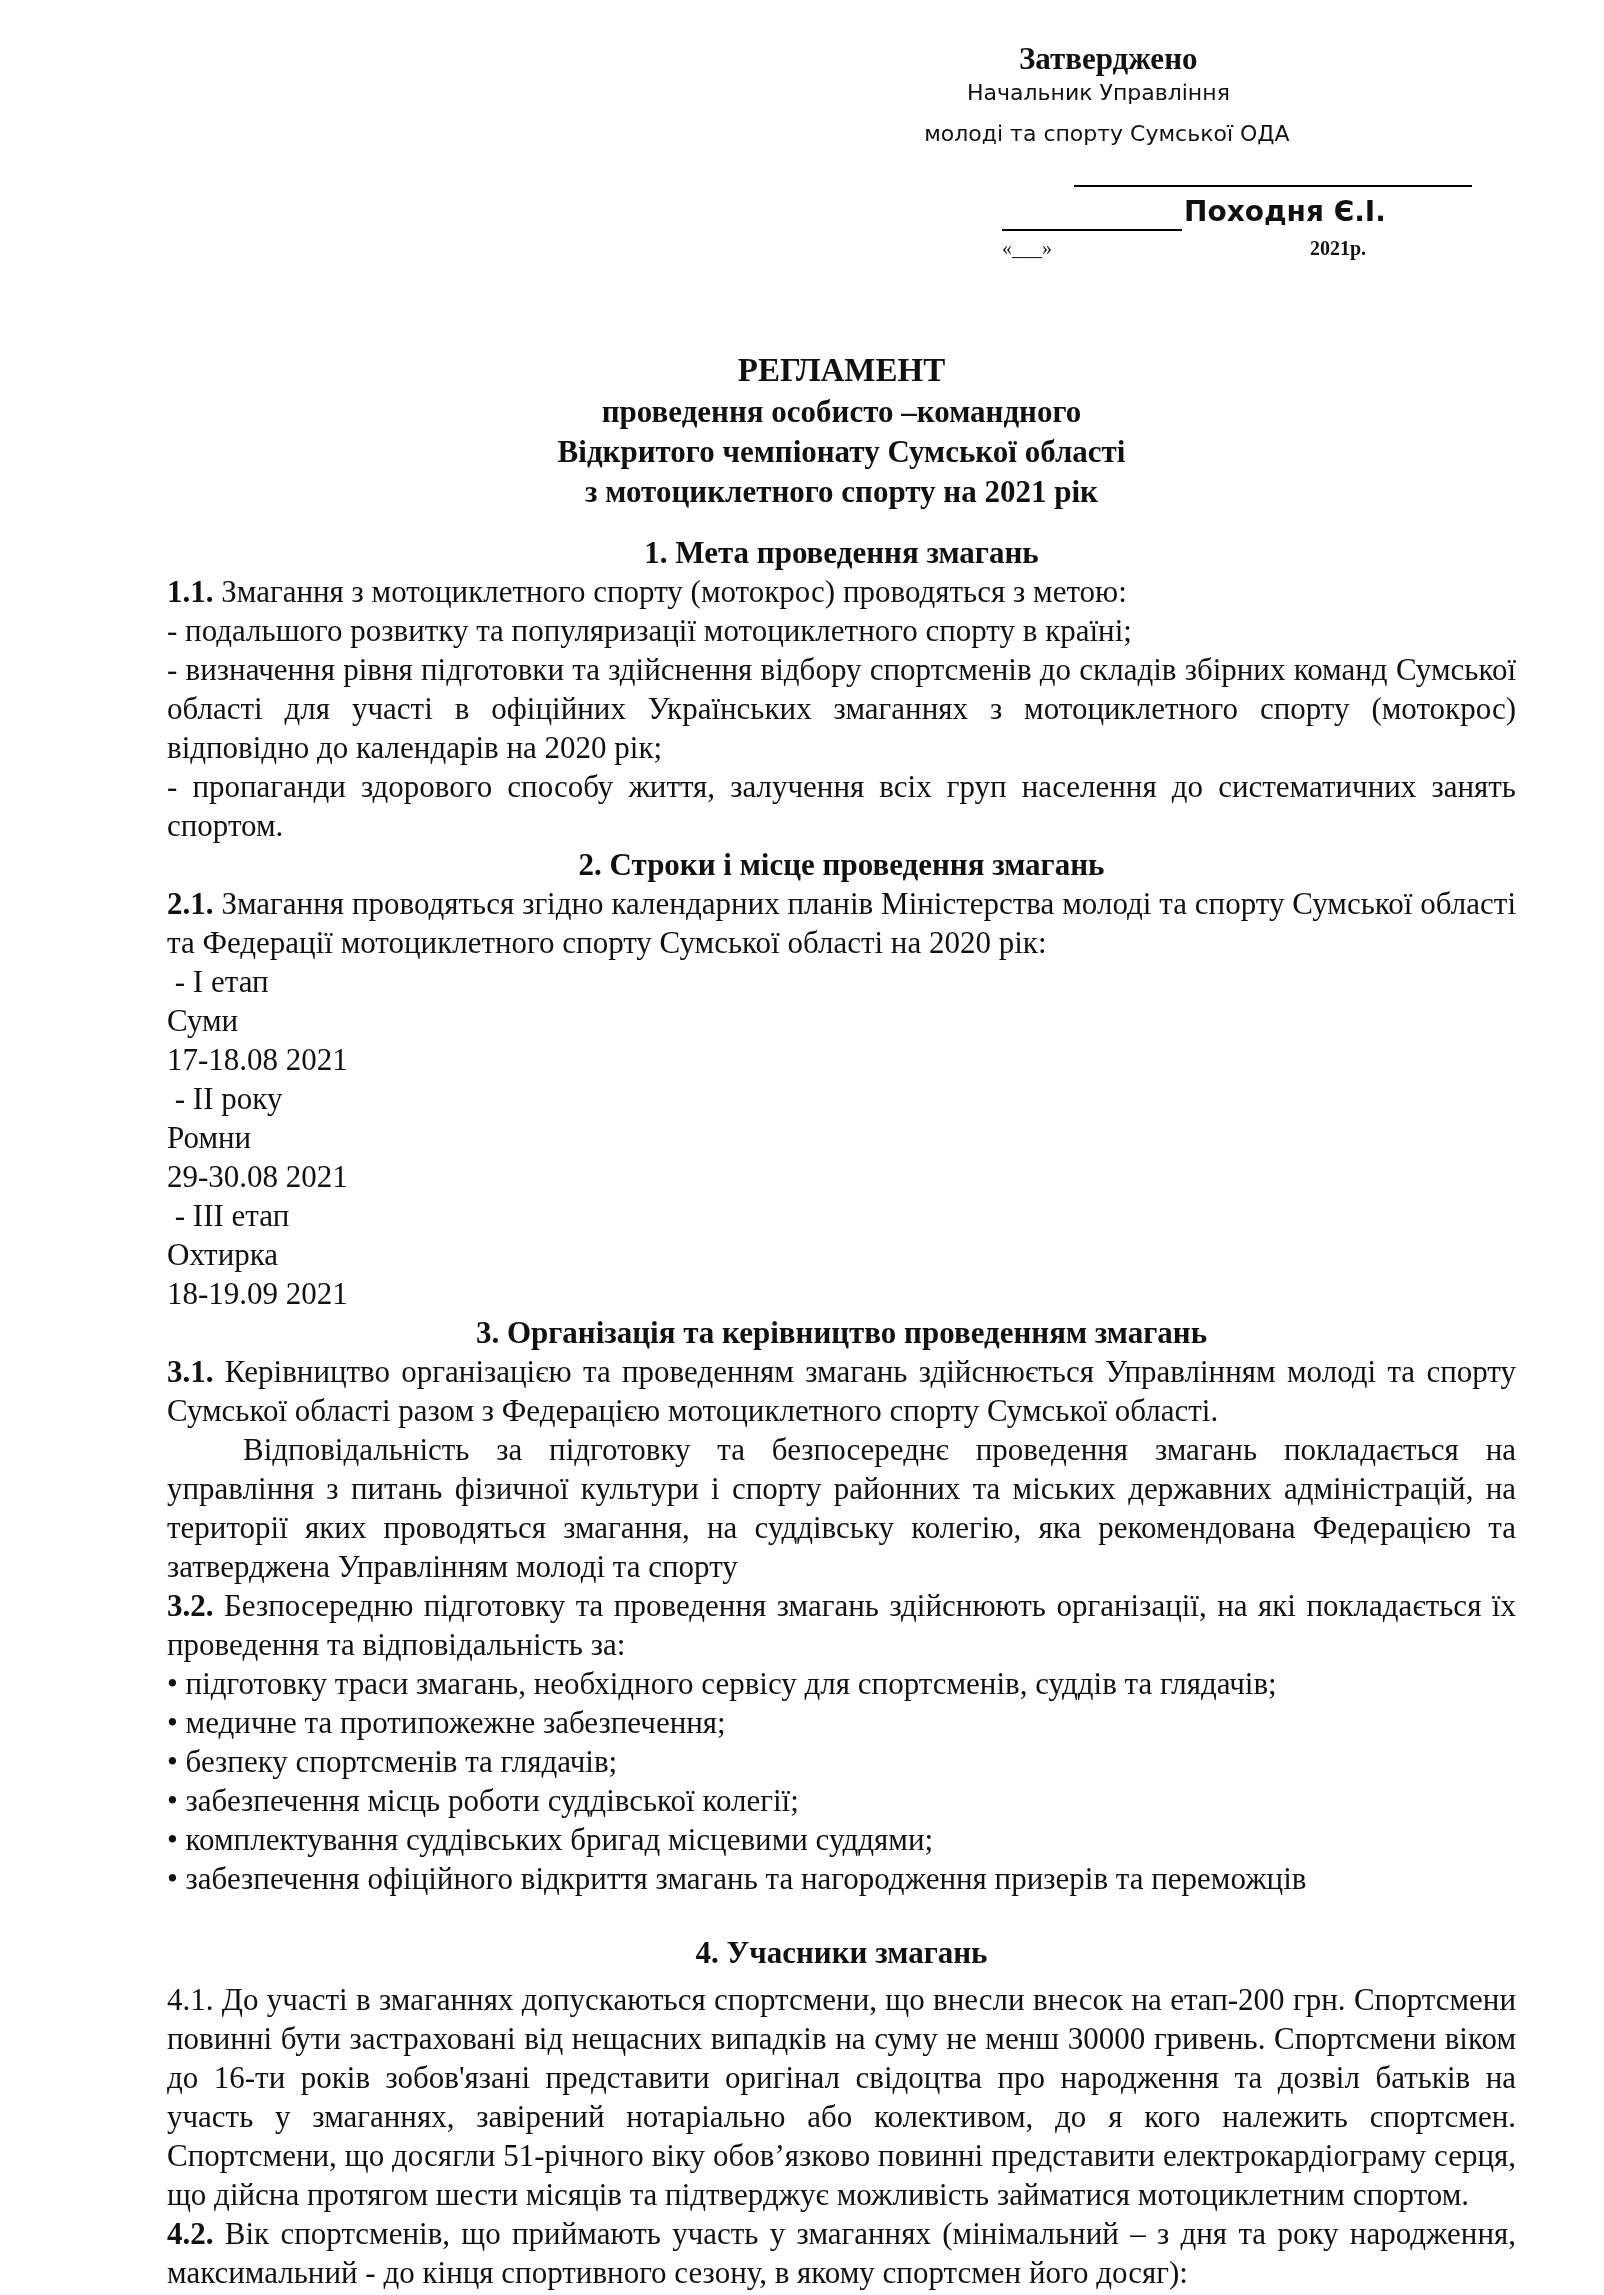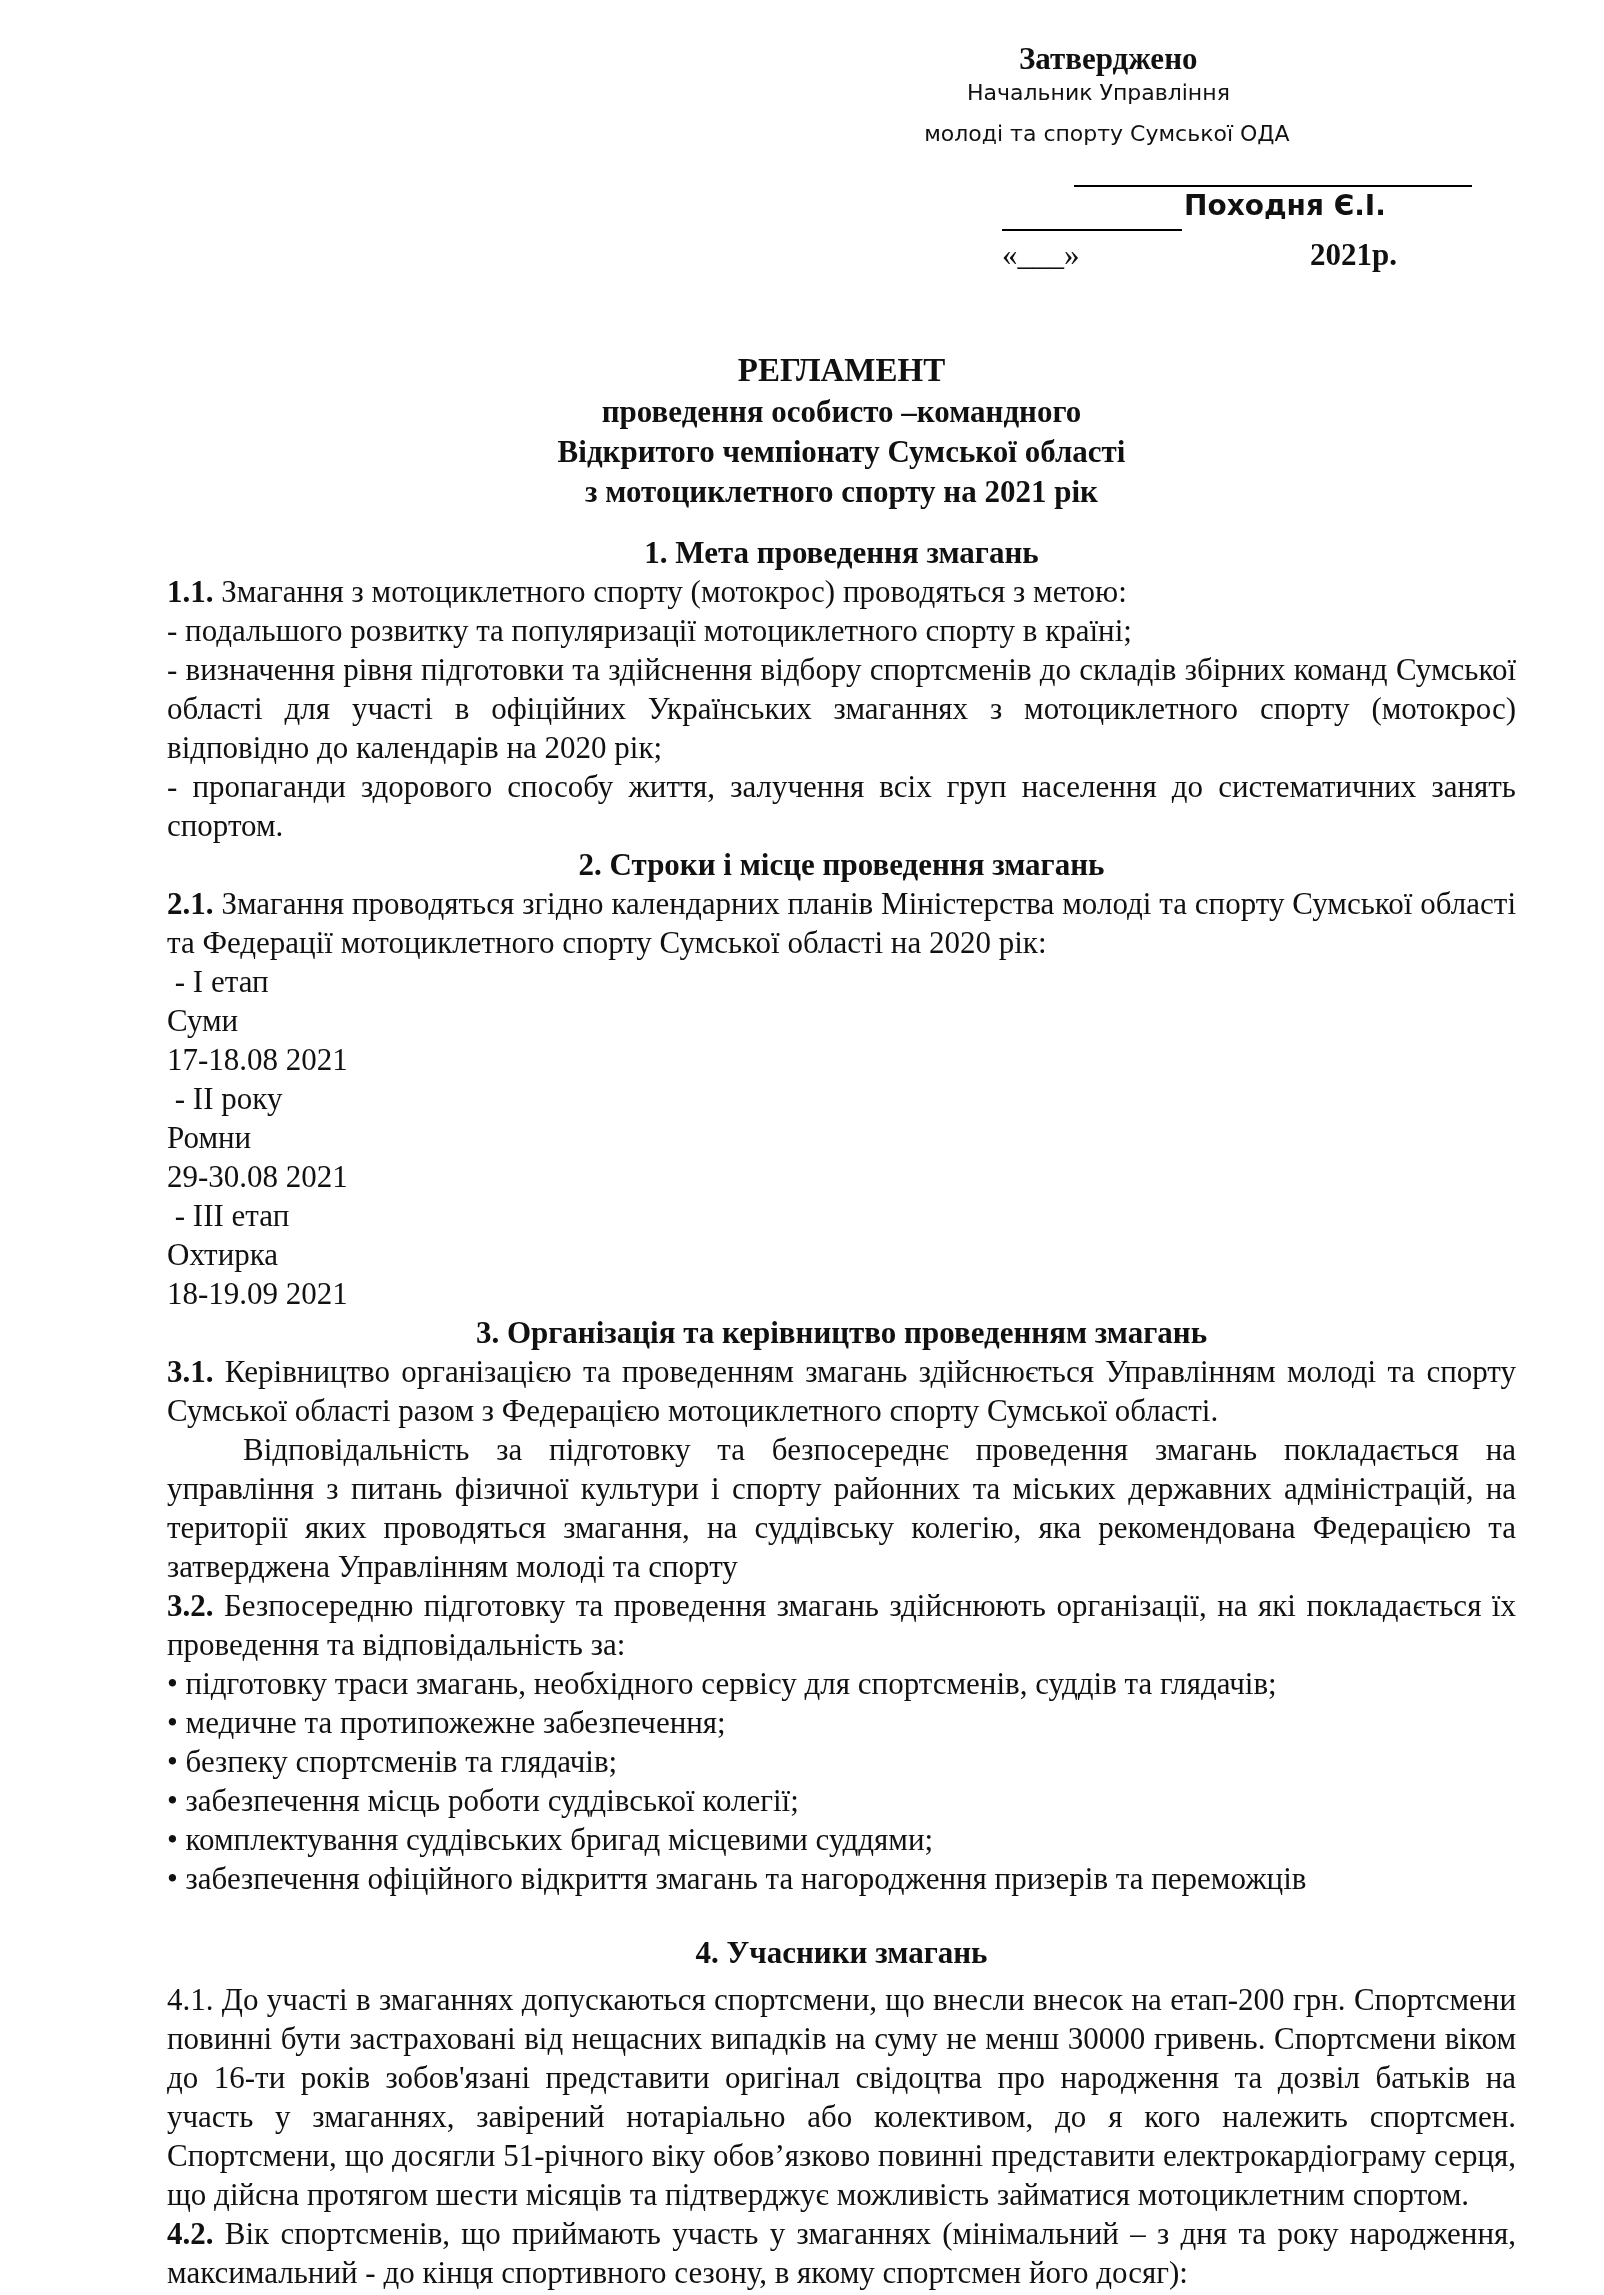--- a/index.html
+++ b/index.html
@@ -6,21 +6,21 @@
   body { width: 1605px; height: 2296px; position: relative; overflow: hidden; color: #111; }
   .page { position: absolute; left: 0; top: 0; width: 1605px; height: 2152px; background: #fff; }
 
   
   .approval { position: absolute; left: 932px; top: 39px; width: 543px; }
   .approval .line { position: absolute; white-space: nowrap; }
   .approved-title { font-family: "Liberation Serif", serif; font-weight: bold; font-size: 31px; left: 87px; top: 1.9px; }
   .sans { font-family: "DejaVu Sans", "Liberation Sans", sans-serif; font-size: 22px; }
   .sig-line { position: absolute; border-top: 2.9px solid #000; }
   .sig-name { font-family: "DejaVu Sans", "Liberation Sans", sans-serif; font-weight: bold; font-size: 28px; }
-  .serif-b { font-family: "Liberation Serif", serif; font-weight: bold; font-size: 31px; }
+  .serif-b { font-family: "Liberation Serif", serif; font-weight: bold; font-size: 20px; }
 
   
   .body { position: absolute; left: 167px; top: 349px; width: 1349px;
           font-family: "Liberation Serif", serif; font-size: 31px; line-height: 39px; }
   .center { text-align: center; }
   .title-main { font-weight: bold; font-size: 33px; line-height: 43px; }
   .title-sub { font-weight: bold; font-size: 31px; line-height: 40px; }
   .h { font-weight: bold; text-align: center; }
   p { margin: 0; }
   .just { text-align: justify; text-align-last: left; }
@@ -36,21 +36,21 @@
 <body>
 
 <div class="page">
 
   <div class="approval">
     <div class="line approved-title">Затверджено</div>
     <div class="line sans" style="left:35px; top:41px;">Начальник Управління</div>
     <div class="line sans" style="left:-7.8px; top:82px;">молоді та спорту Сумської  ОДА</div>
     <div class="sig-line" style="left:142px; top:146px; width:398px;"></div>
     <div class="sig-line" style="left:70px; top:190px; width:180px;"></div>
-    <div class="line sig-name" style="left:252px; top:150px;">Походня Є.І.</div>
+    <div class="line sig-name" style="left:252px; top:156px;">Походня Є.І.</div>
     <div class="line serif-b" style="left:70px; top:198px; font-weight:normal;">«___»</div>
     <div class="line serif-b" style="left:378px; top:198px;">2021р.</div>
   </div>
 
   <div class="body">
 
     <div class="center title-main">РЕГЛАМЕНТ</div>
     <div class="center title-sub">проведення особисто –командного</div>
     <div class="center title-sub">Відкритого  чемпіонату Сумської області</div>
     <div class="center title-sub">з мотоциклетного спорту на 2021 рік</div>

